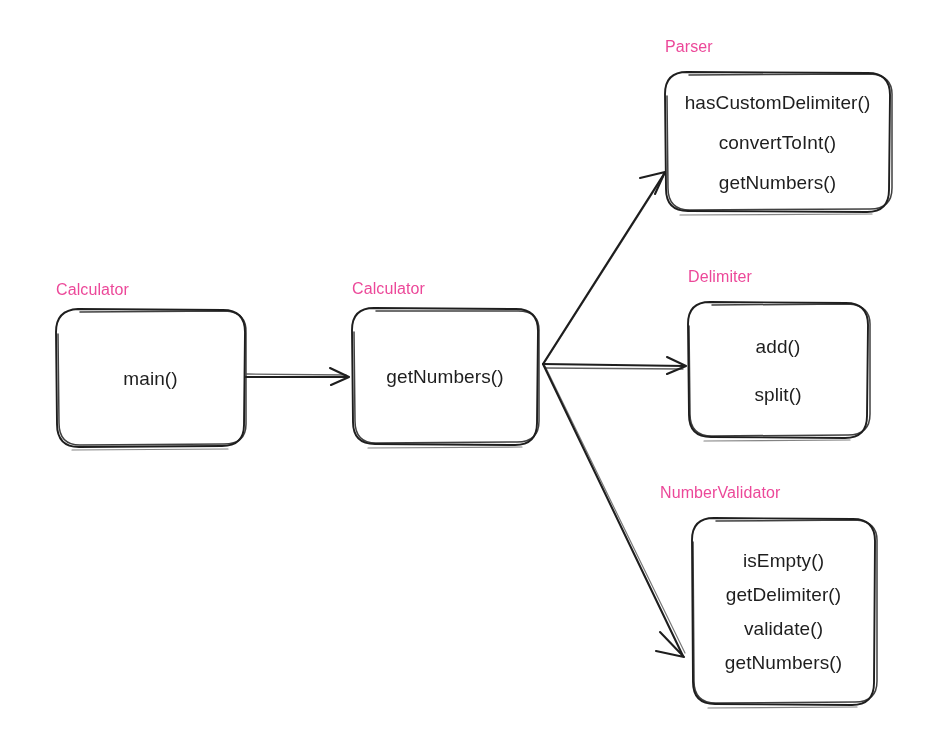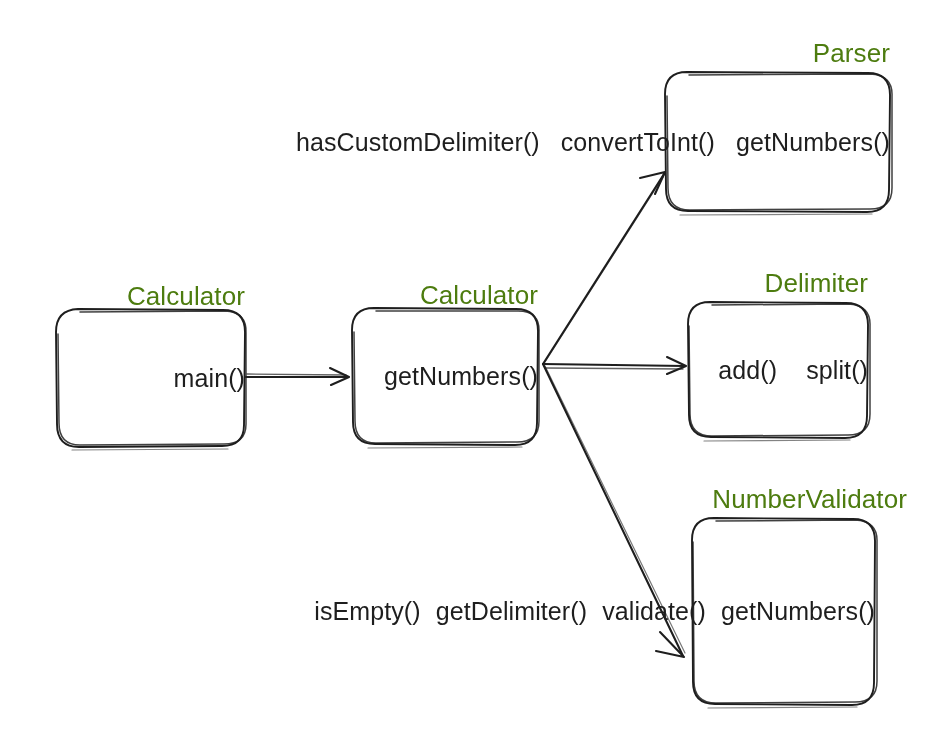--- a/index.html
+++ b/index.html
@@ -17,34 +17,34 @@
   }
   #diagram-svg {
     position: absolute;
     top: 0;
     left: 0;
     width: 948px;
     height: 737px;
   }
   .node-title {
     position: absolute;
-    font-size: 26px;
-    color: #4d7c0f;
-    text-align: right;
+    font-size: 16px;
+    color: #ec4899;
+    text-align: left;
     white-space: nowrap;
     letter-spacing: 0.1px;
   }
   .node-methods {
     position: absolute;
     display: flex;
-    flex-direction: row;
+    flex-direction: column;
     align-items: center;
-    justify-content: flex-end;
+    justify-content: center;
     color: #1e1e1e;
-    font-size: 25px;
+    font-size: 19px;
     line-height: 1.0;
     box-sizing: border-box;
   }
   .method-line {
     white-space: nowrap;
     letter-spacing: 0.1px;
   }
 </style>
 </head>
 <body>

